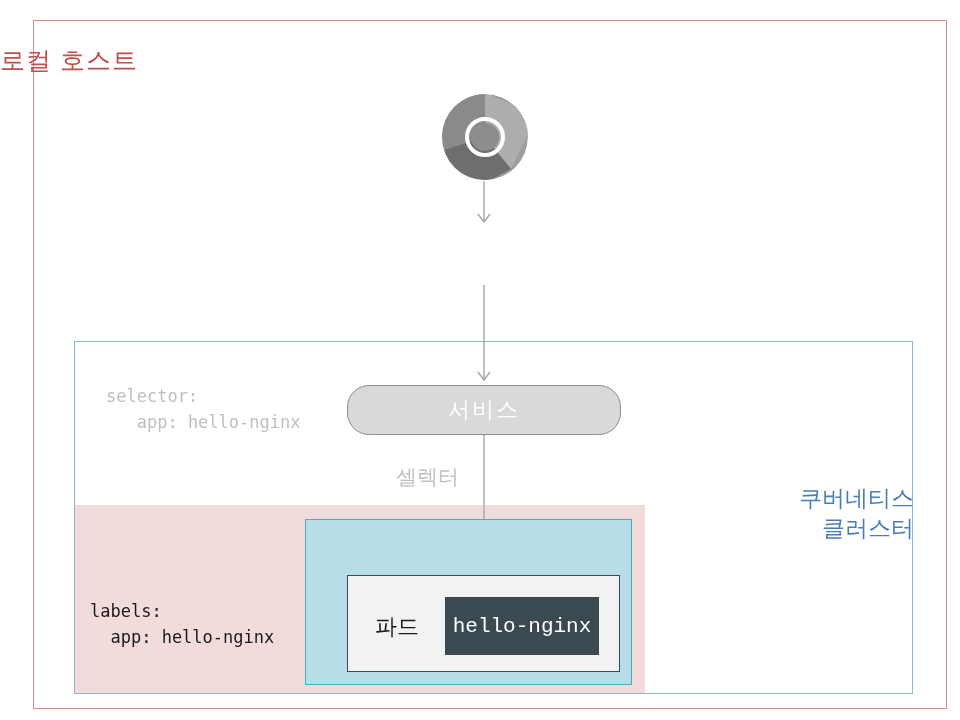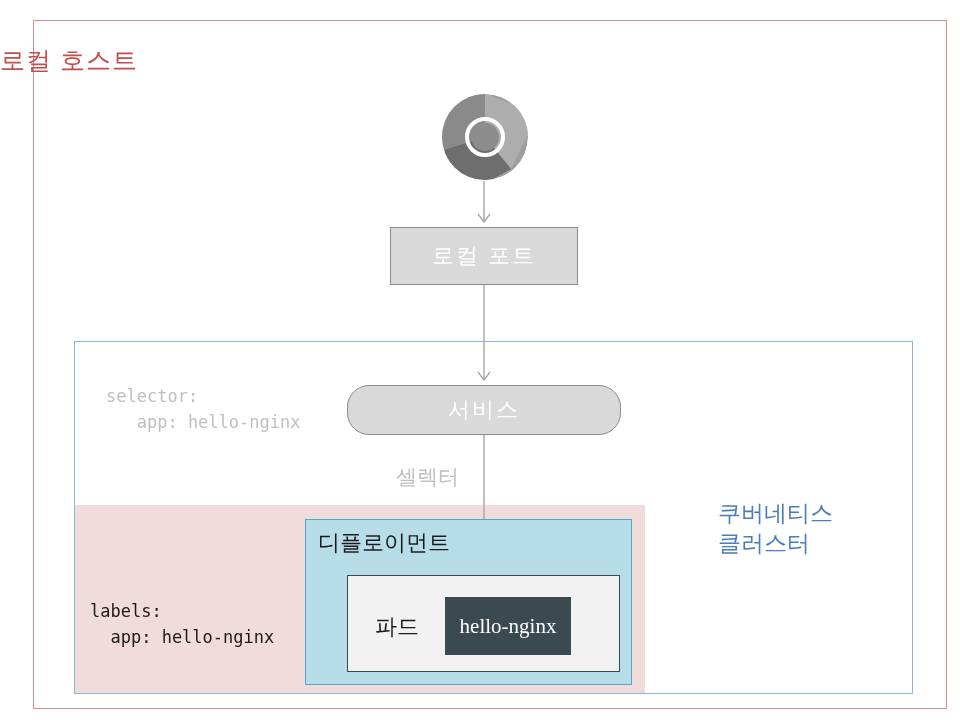--- a/index.html
+++ b/index.html
@@ -57,23 +57,23 @@
     top: 341px;
     width: 839px;
     height: 353px;
     border: 1.5px solid #8eb4d6;
     box-sizing: border-box;
     background: transparent;
   }
   .cluster-label {
     position: absolute;
     left: 718px;
-    top: 498px;
+    top: 483px;
     width: 196px;
-    text-align: left;
+    text-align: right;
     font-size: 23px;
     line-height: 30px;
     color: #4a7ebb;
     font-family: "Liberation Sans", sans-serif;
   }
 
   
   .labels-region {
     position: absolute;
     left: 75px;
@@ -189,29 +189,29 @@
     left: 375px;
     top: 612px;
     font-size: 22px;
     color: #1a1a1a;
     font-family: "Liberation Sans", sans-serif;
   }
   .container-box {
     position: absolute;
     left: 445px;
     top: 597px;
-    width: 126px;
+    width: 154px;
     height: 58px;
     background: #3a4a50;
     display: flex;
     align-items: center;
     justify-content: center;
     color: #ffffff;
     font-size: 21px;
-    font-family: Liberation Serif, serif;
+    font-family: Liberation Mono, monospace;
   }
 
   
   .connectors {
     position: absolute;
     left: 0;
     top: 0;
     width: 960px;
     height: 720px;
     pointer-events: none;
@@ -262,28 +262,26 @@
     <line x1="484" y1="181" x2="484" y2="222" stroke="#a6a6a6" stroke-width="1.4"></line>
     <polyline points="478,214 484,222 490,214" fill="none" stroke="#a6a6a6" stroke-width="1.4"></polyline>
 
     <line x1="484" y1="285" x2="484" y2="380" stroke="#a6a6a6" stroke-width="1.4"></line>
     <polyline points="478,372 484,380 490,372" fill="none" stroke="#a6a6a6" stroke-width="1.4"></polyline>
 
     <line x1="484" y1="435" x2="484" y2="570" stroke="#a6a6a6" stroke-width="1.4"></line>
     <polyline points="478,562 484,570 490,562" fill="none" stroke="#a6a6a6" stroke-width="1.4"></polyline>
   </svg>
 
-  <div class="grey-box local-port-box">로컬 포트</div>
 
   <div class="selector-code">selector:
    app: hello-nginx</div>
 
   <div class="grey-box service-box">서비스</div>
   <div class="selector-caption">셀렉터</div>
 
   <div class="deployment-box"></div>
-  <div class="deployment-label">디플로이먼트</div>
 
   <div class="pod-box"></div>
   <div class="pod-label">파드</div>
   <div class="container-box">hello-nginx</div>
 
 </div>
 
 </body></html>

